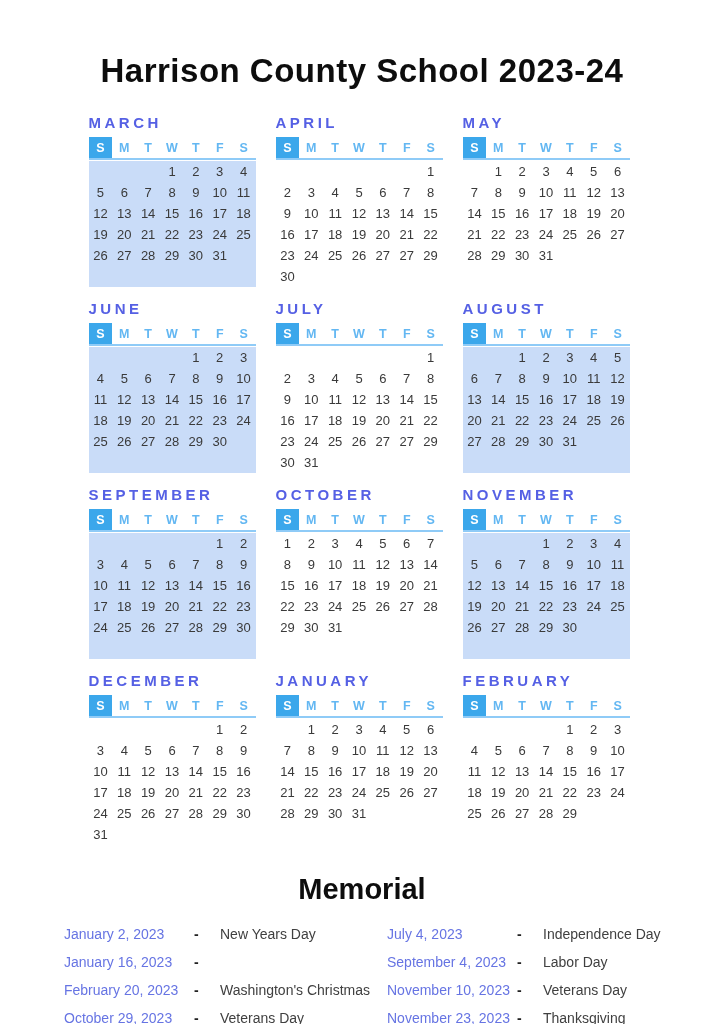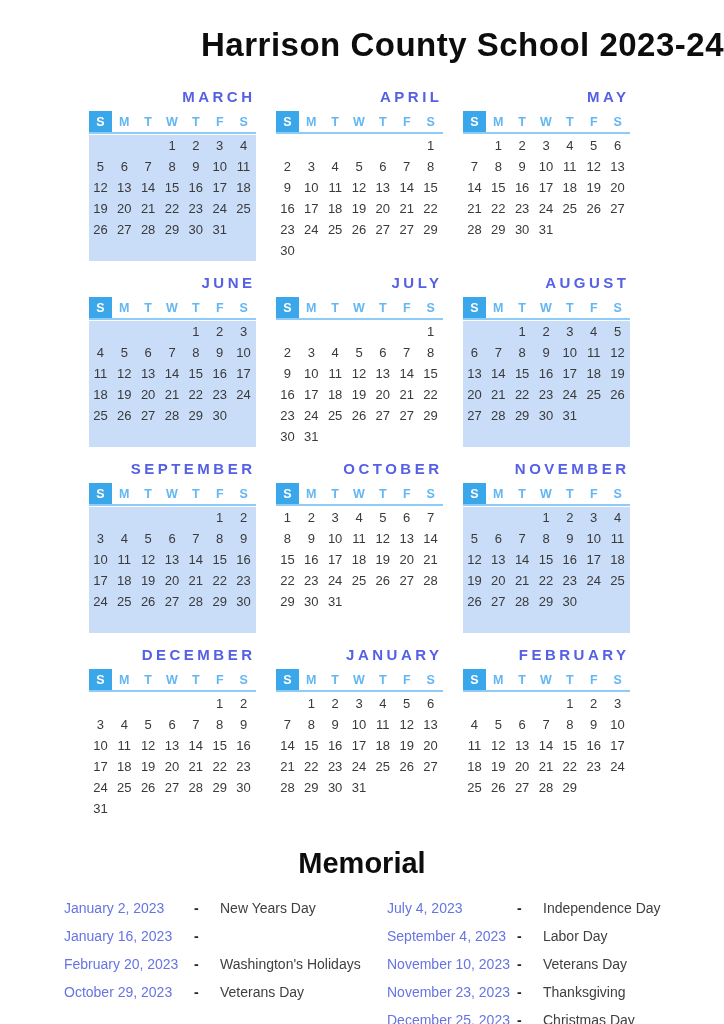--- a/index.html
+++ b/index.html
@@ -16,39 +16,39 @@
   html,body{background:#fff;}
   body{
     width:724px;
     min-height:1024px;
     margin:0 auto;
     font-family:"Liberation Sans", sans-serif;
     color:var(--heading-text);
     overflow-x:hidden;
   }
   .page-title{
-    text-align:right;
+    text-align:center;
     font-size:33px;
     font-weight:bold;
     letter-spacing:0.5px;
-    padding-top:26px;
+    padding-top:52px;
     margin-bottom:24px;
     color:var(--heading-text);
   }
   .cal-grid{
     display:grid;
     grid-template-columns:repeat(3,167px);
     column-gap:20px;
     row-gap:13px;
     justify-content:center;
     margin-left:-6px;
   }
   .month{width:167px;}
   .month-title{
-    text-align:right;
+    text-align:left;
     color:var(--month-title);
     font-weight:bold;
     font-size:15px;
     letter-spacing:3.5px;
     margin-bottom:6px;
     white-space:nowrap;
   }
   .week-header{
     display:grid;
     grid-template-columns:repeat(7,1fr);
@@ -808,21 +808,21 @@
           <span class="holiday-sep">-</span>
           <span class="holiday-name">New Years Day</span>
         </div>
         <div class="holiday-row">
           <span class="holiday-date">January 16, 2023</span>
           <span class="holiday-sep">-</span>
         </div>
         <div class="holiday-row">
           <span class="holiday-date">February 20, 2023</span>
           <span class="holiday-sep">-</span>
-          <span class="holiday-name">Washington's Holidays</span>
+          <span class="holiday-name">Washington's Christmas</span>
         </div>
         <div class="holiday-row">
           <span class="holiday-date">October 29, 2023</span>
           <span class="holiday-sep">-</span>
           <span class="holiday-name">Veterans Day</span>
         </div>
       </div>
     <div class="holiday-col" id="holiday-col-right">
         <div class="holiday-row">
           <span class="holiday-date">July 4, 2023</span>

